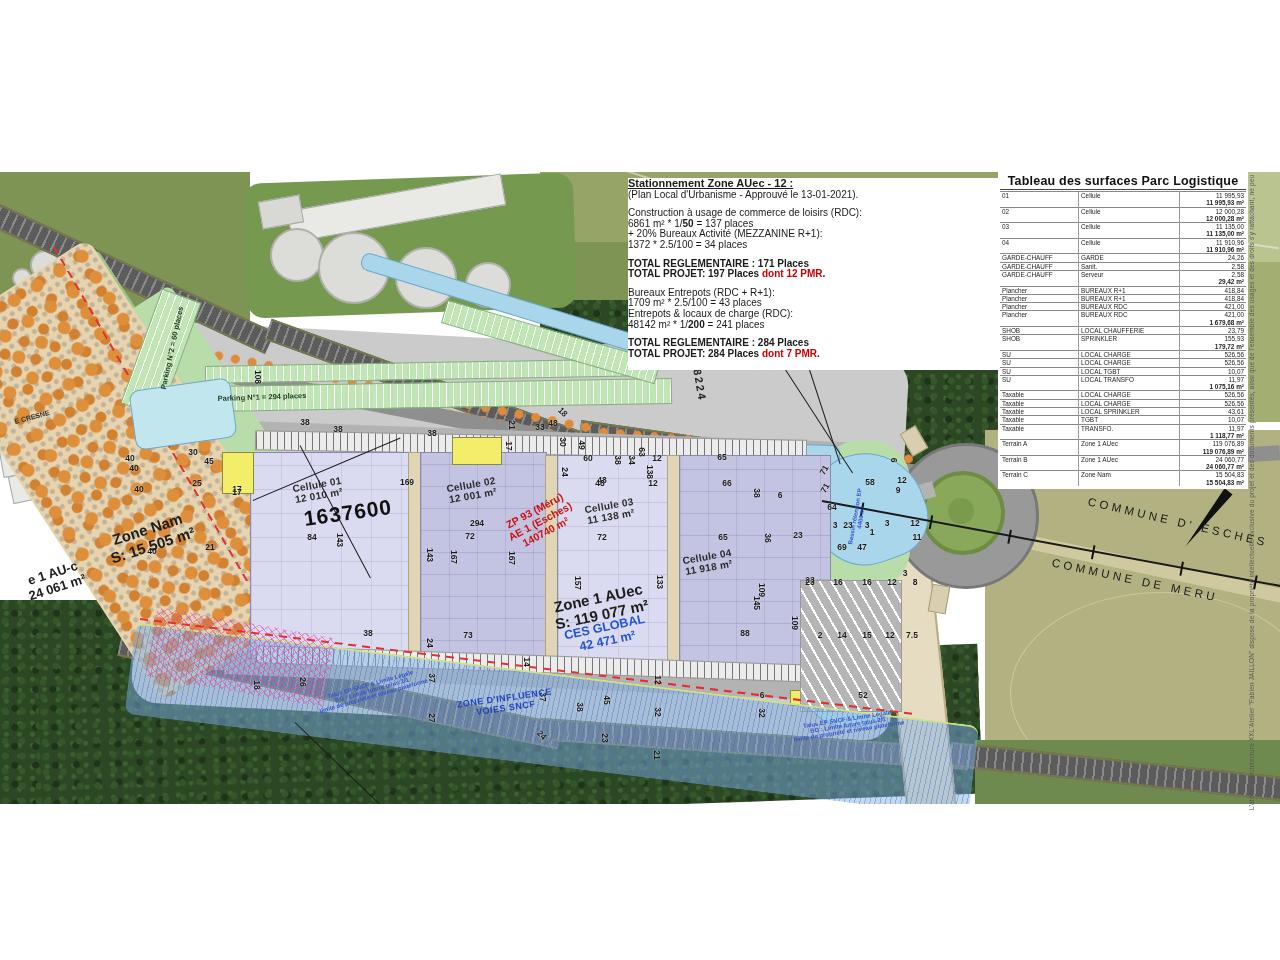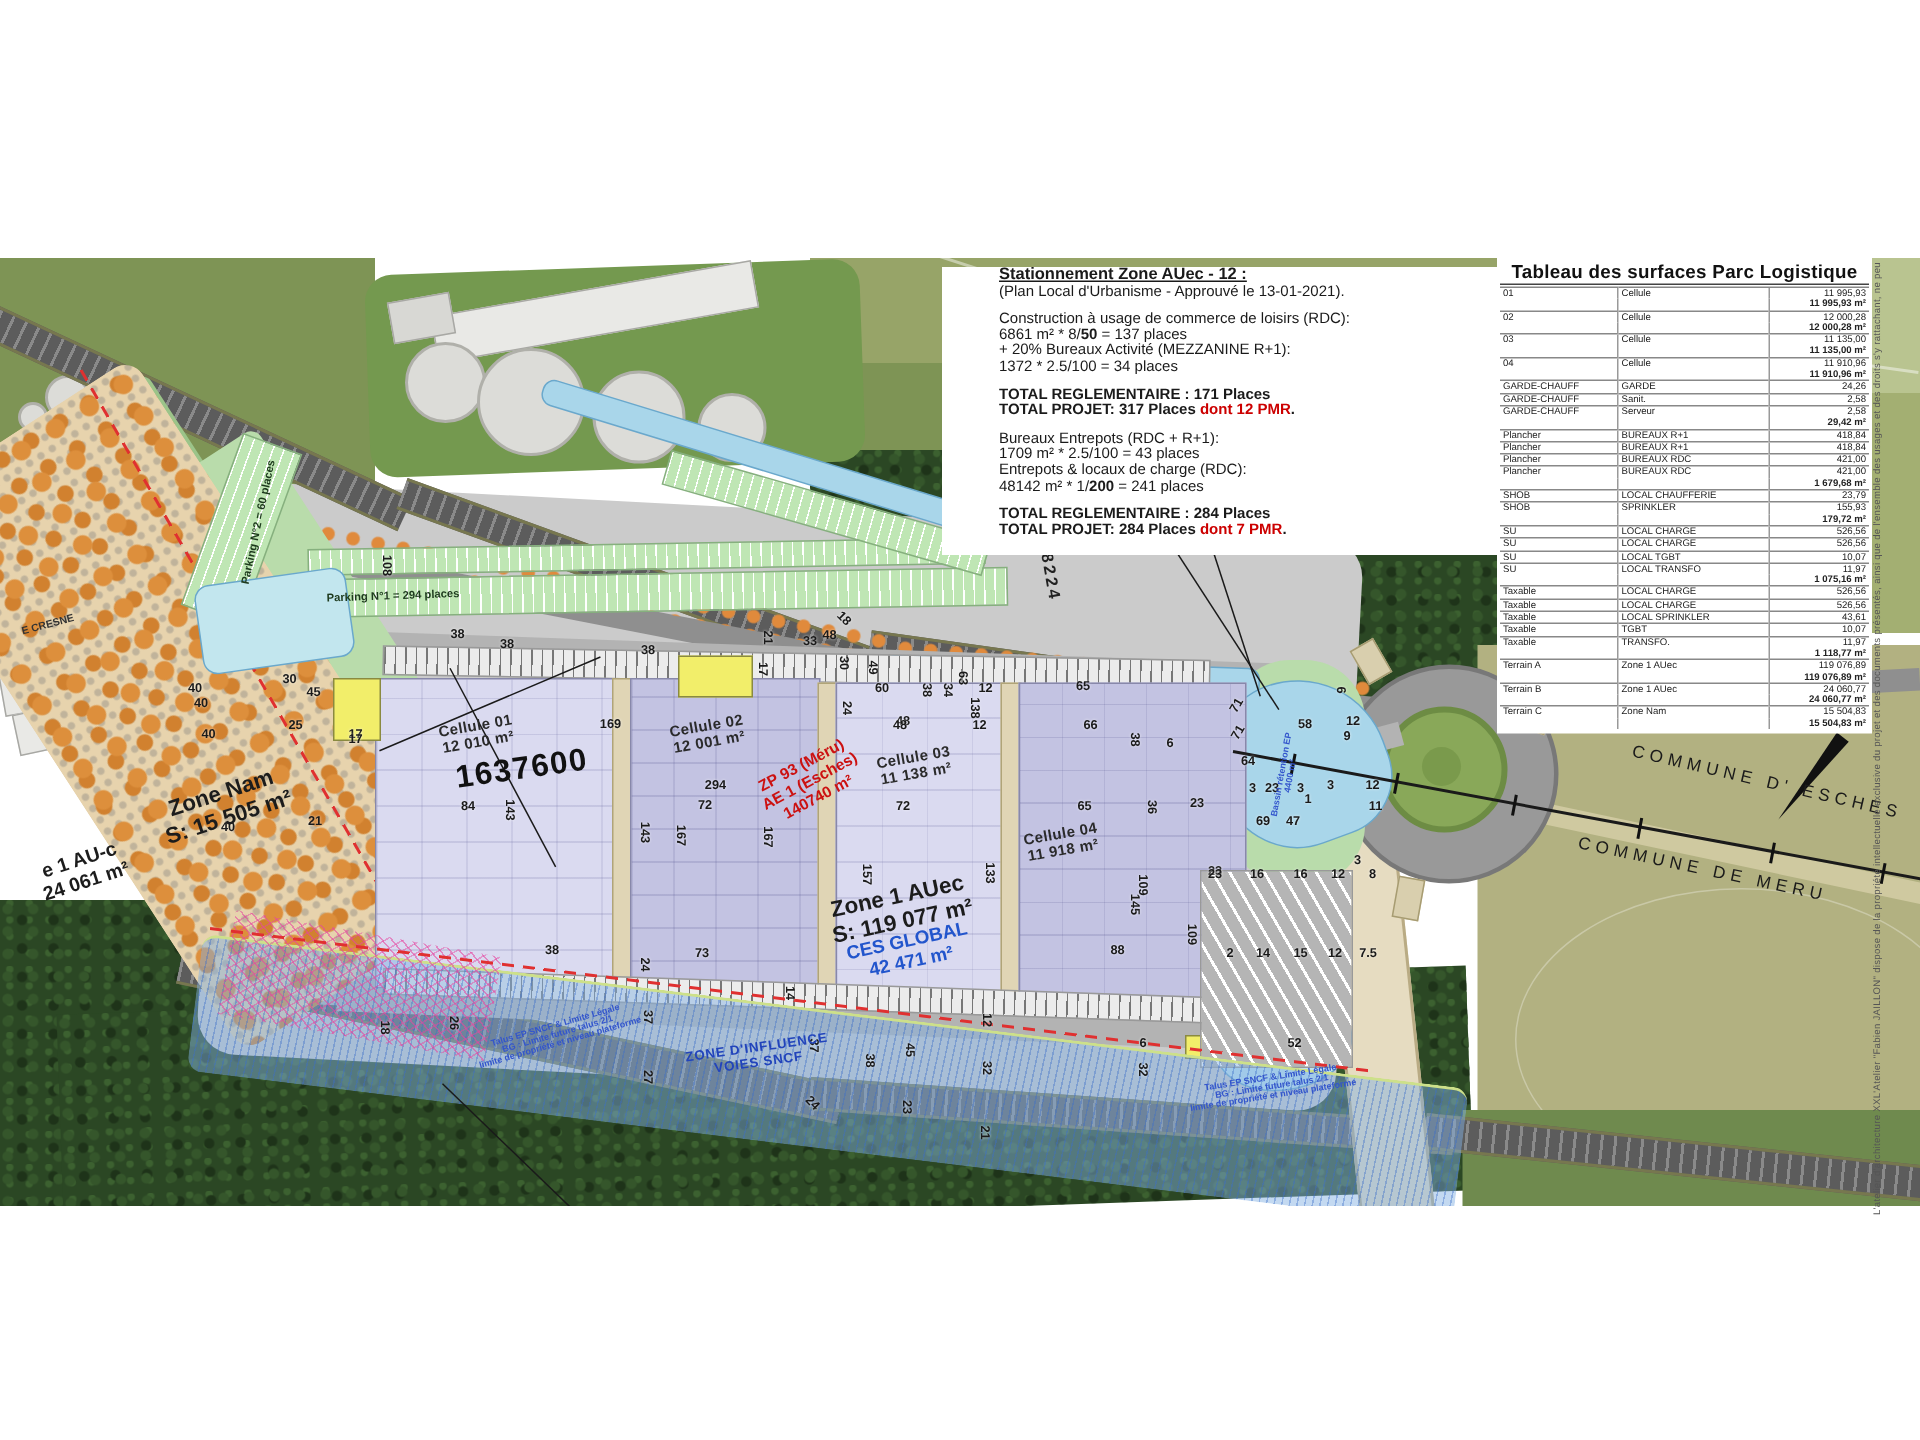--- a/index.html
+++ b/index.html
@@ -76,21 +76,21 @@
   .zonenam2{font:bold 13px "Liberation Sans",sans-serif;color:#1c1c1c;}
   .commune{font:11.5px "Liberation Sans",sans-serif;color:#1a1a1a;letter-spacing:3.5px;white-space:nowrap;}
   .parkinglbl{font:bold 7.5px "Liberation Sans",sans-serif;color:#1d3a1d;white-space:nowrap;}
   .sncf{font:bold 9px "Liberation Sans",sans-serif;color:#2244bb;letter-spacing:.5px;}
   .tinyblue{font:bold 6px "Liberation Sans",sans-serif;color:#3355cc;}
   .tinyblack{font:bold 7px "Liberation Sans",sans-serif;color:#333;}
   .roadnum{font:bold 11px "Liberation Sans",sans-serif;color:#222;letter-spacing:2px;}
   .north{font:bold 13px "Liberation Sans",sans-serif;color:#111;}
   
   .note{position:absolute;left:628px;top:178px;width:374px;min-height:192px;background:#fff;
-        font-size:10px;line-height:10.6px;color:#1a1a1a;padding-left:38px;}
+        font-size:10px;line-height:10.6px;color:#1a1a1a;}
   .note-line{white-space:nowrap;}
   .note-line.blank{height:8px;}
   .note-line .b{font-weight:bold;}
   .note-line .r{color:#cc0000;}
   .note-line .u{text-decoration:underline;font-size:11px;}
   
   .table-box{position:absolute;left:998px;top:172px;width:246px;background:#fff;padding:2px 2px 3px 2px;}
   .t-title{font-size:12.5px;font-weight:bold;color:#111;text-align:center;border-bottom:1.5px solid #444;
            padding-bottom:1px;margin-bottom:1px;letter-spacing:.2px;}
   .table-box table{border-collapse:collapse;width:100%;table-layout:fixed;}
@@ -374,26 +374,26 @@
         <div class="mlabel north" style="position: absolute; left: 1216px; top: 306px; transform: translate(-50%, -50%) rotate(0deg);">N</div>
       </div>
   </div>
 
   <div class="note">
     <div id="note-lines">
         <div class="note-line"><span class="b u">Stationnement Zone AUec - 12 :</span></div>
         <div class="note-line"><span> (Plan Local d'Urbanisme - Approuvé le 13-01-2021).</span></div>
         <div class="note-line blank"></div>
         <div class="note-line"><span>Construction à usage de commerce de loisirs (RDC):</span></div>
-        <div class="note-line"><span>6861 m² * 8/</span><span class="b">50</span><span> = 137 places</span></div>
+        <div class="note-line"><span>6861 m² * 1/</span><span class="b">50</span><span> = 137 places</span></div>
         <div class="note-line"><span> + 20% Bureaux Activité (MEZZANINE R+1):</span></div>
         <div class="note-line"><span>1372 * 2.5/100 = 34 places</span></div>
         <div class="note-line blank"></div>
         <div class="note-line"><span class="b">TOTAL REGLEMENTAIRE : 171 Places</span></div>
-        <div class="note-line"><span class="b">TOTAL PROJET: 317 Places </span><span class="b r">dont 12 PMR</span><span class="b">.</span></div>
+        <div class="note-line"><span class="b">TOTAL PROJET: 197 Places </span><span class="b r">dont 12 PMR</span><span class="b">.</span></div>
         <div class="note-line blank"></div>
         <div class="note-line"><span>Bureaux Entrepots (RDC + R+1):</span></div>
         <div class="note-line"><span>1709 m² * 2.5/100 = 43 places</span></div>
         <div class="note-line"><span>Entrepots &amp; locaux de charge (RDC):</span></div>
         <div class="note-line"><span>48142 m² * 1/</span><span class="b">200</span><span> = 241 places</span></div>
         <div class="note-line blank"></div>
         <div class="note-line"><span class="b">TOTAL REGLEMENTAIRE : 284 Places</span></div>
         <div class="note-line"><span class="b">TOTAL PROJET: 284 Places </span><span class="b r">dont 7 PMR</span><span class="b">.</span></div>
       </div>
   </div>

